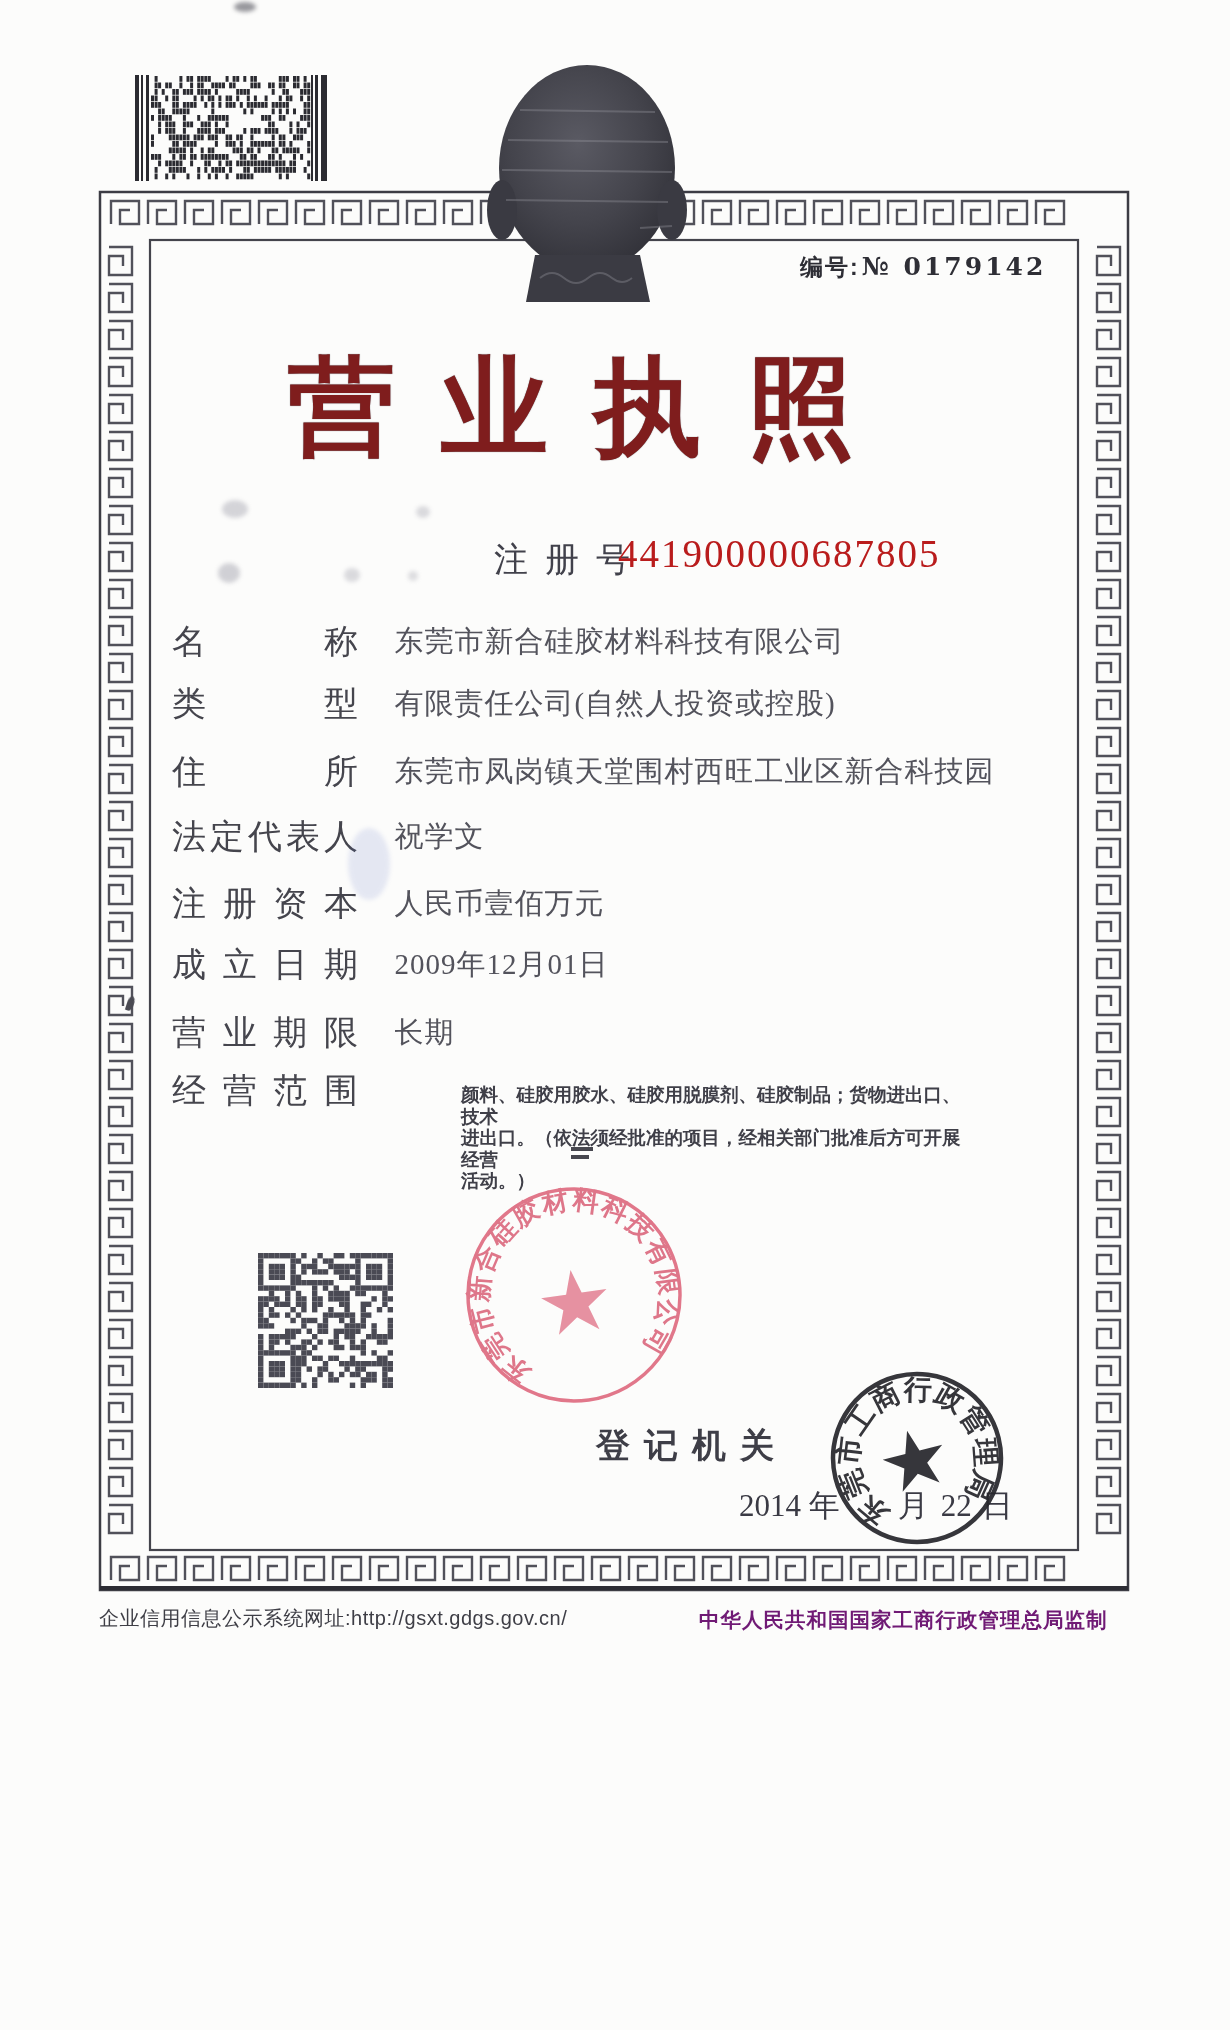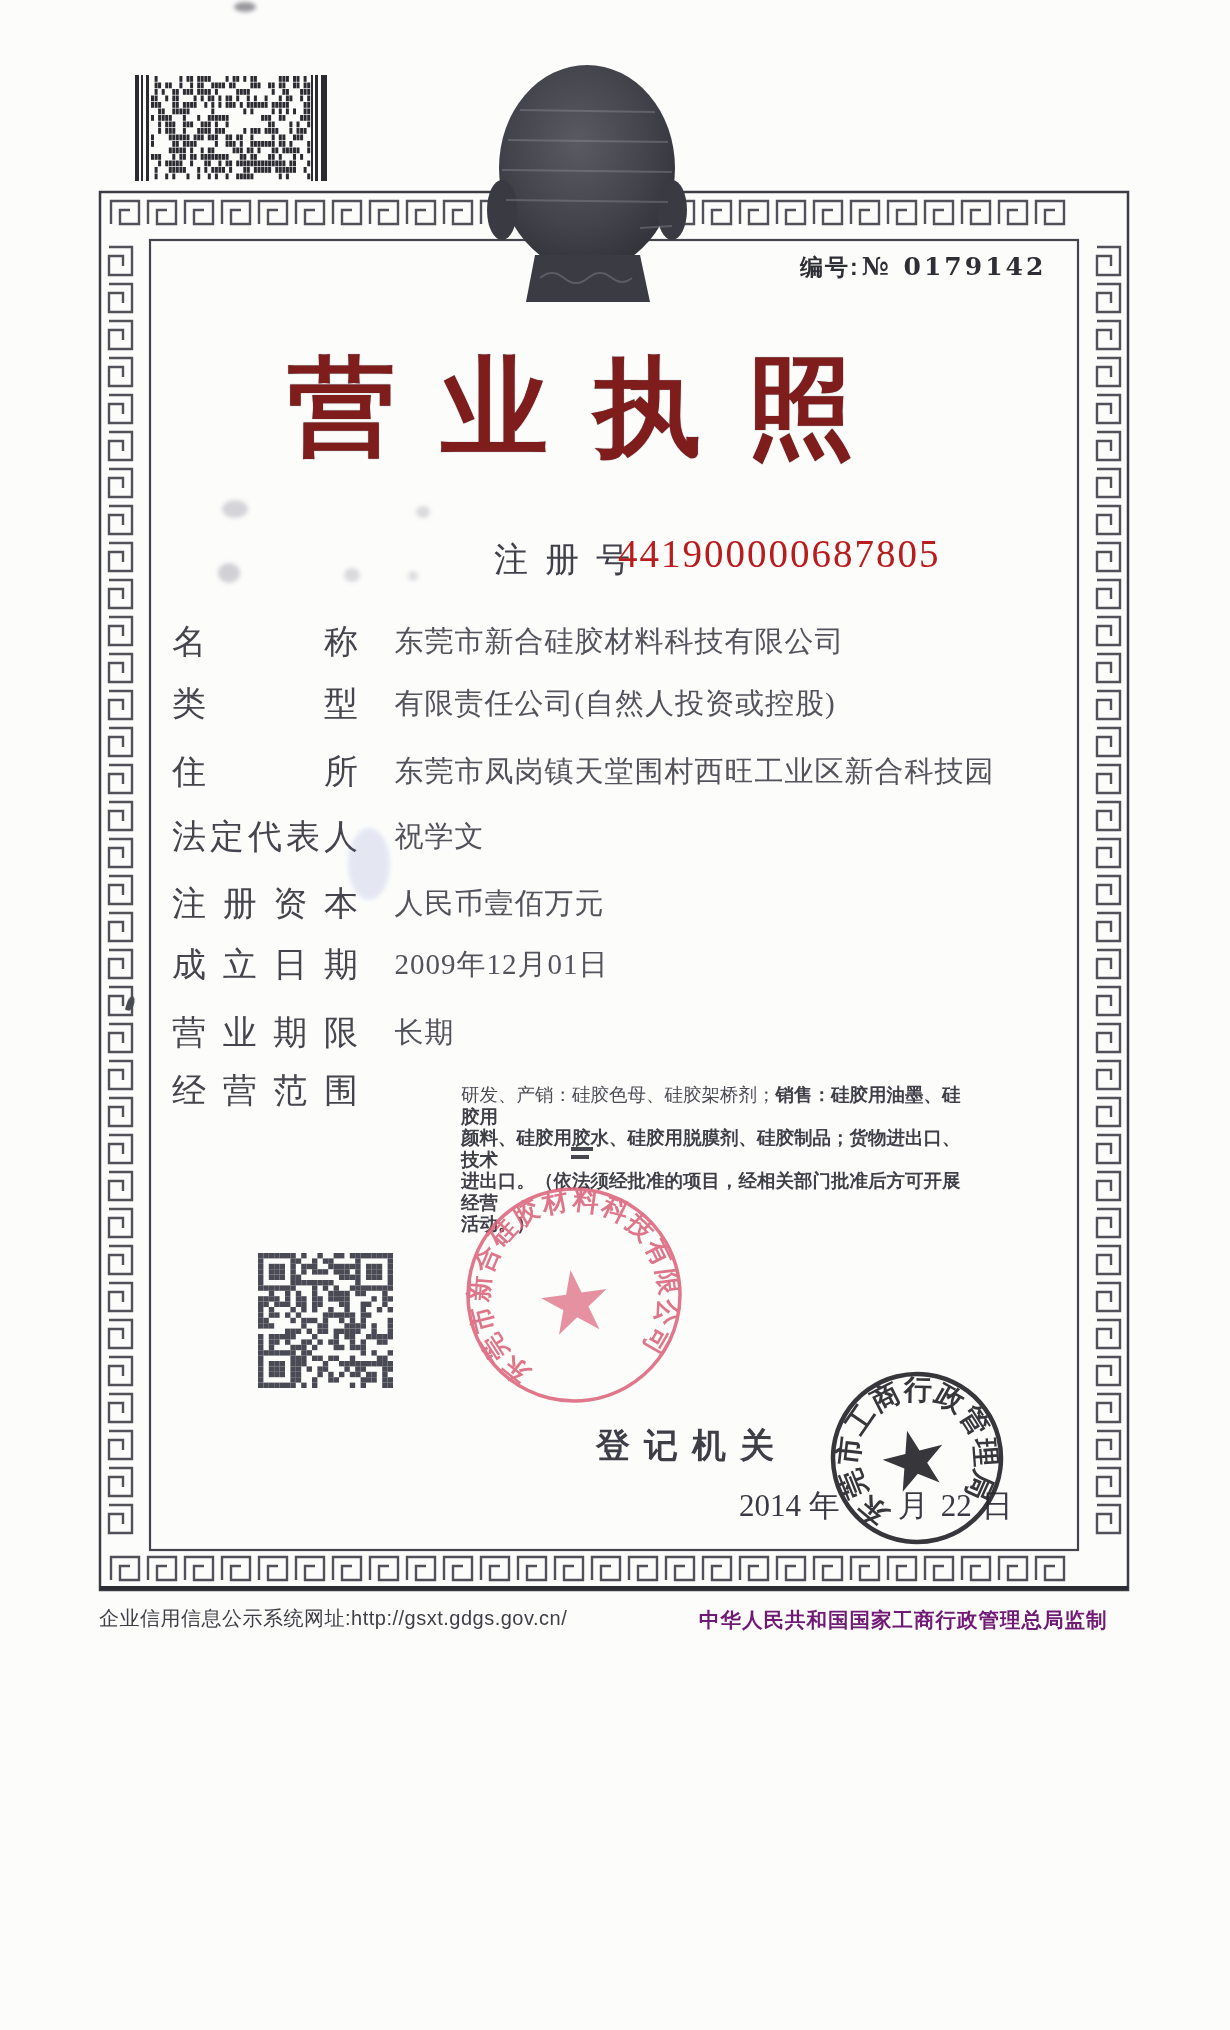--- a/index.html
+++ b/index.html
@@ -950,21 +950,20 @@
   </div>
   <div class="abs txt row" style="top:1010px">
     <span class="flabel">营业期限</span>
     <span class="fvalue">长期</span>
   </div>
 
   <div class="abs txt row" style="top:1068px">
     <span class="flabel">经营范围</span>
   </div>
   <div class="abs txt scope-p">
-    <div><span>研发、产销：硅胶色母、硅胶架桥剂；</span><span class="b">销售：硅胶用油墨、硅胶用</span></div>
     <div class="b">颜料、硅胶用胶水、硅胶用脱膜剂、硅胶制品；货物进出口、技术</div>
     <div class="b">进出口。（依法须经批准的项目，经相关部门批准后方可开展经营</div>
     <div class="b">活动。）</div>
   </div>
 
   <div class="abs txt registrar">登记机关</div>
 
   <div class="abs txt date">
     <span>2014 年</span><span class="m">月</span><span class="d">22</span><span class="ds">日</span>
   </div>

